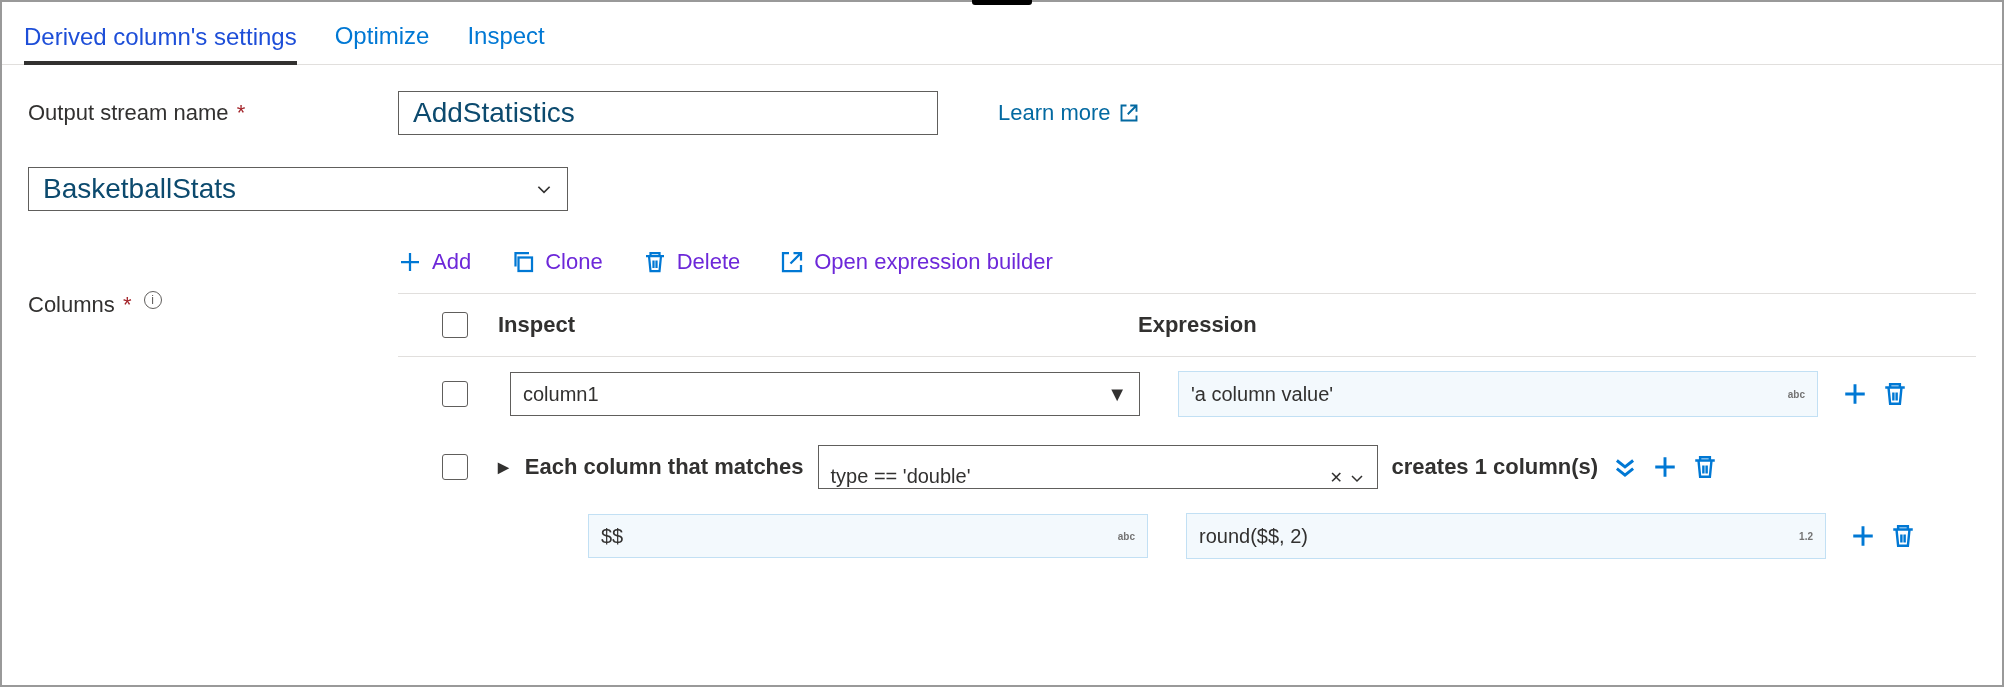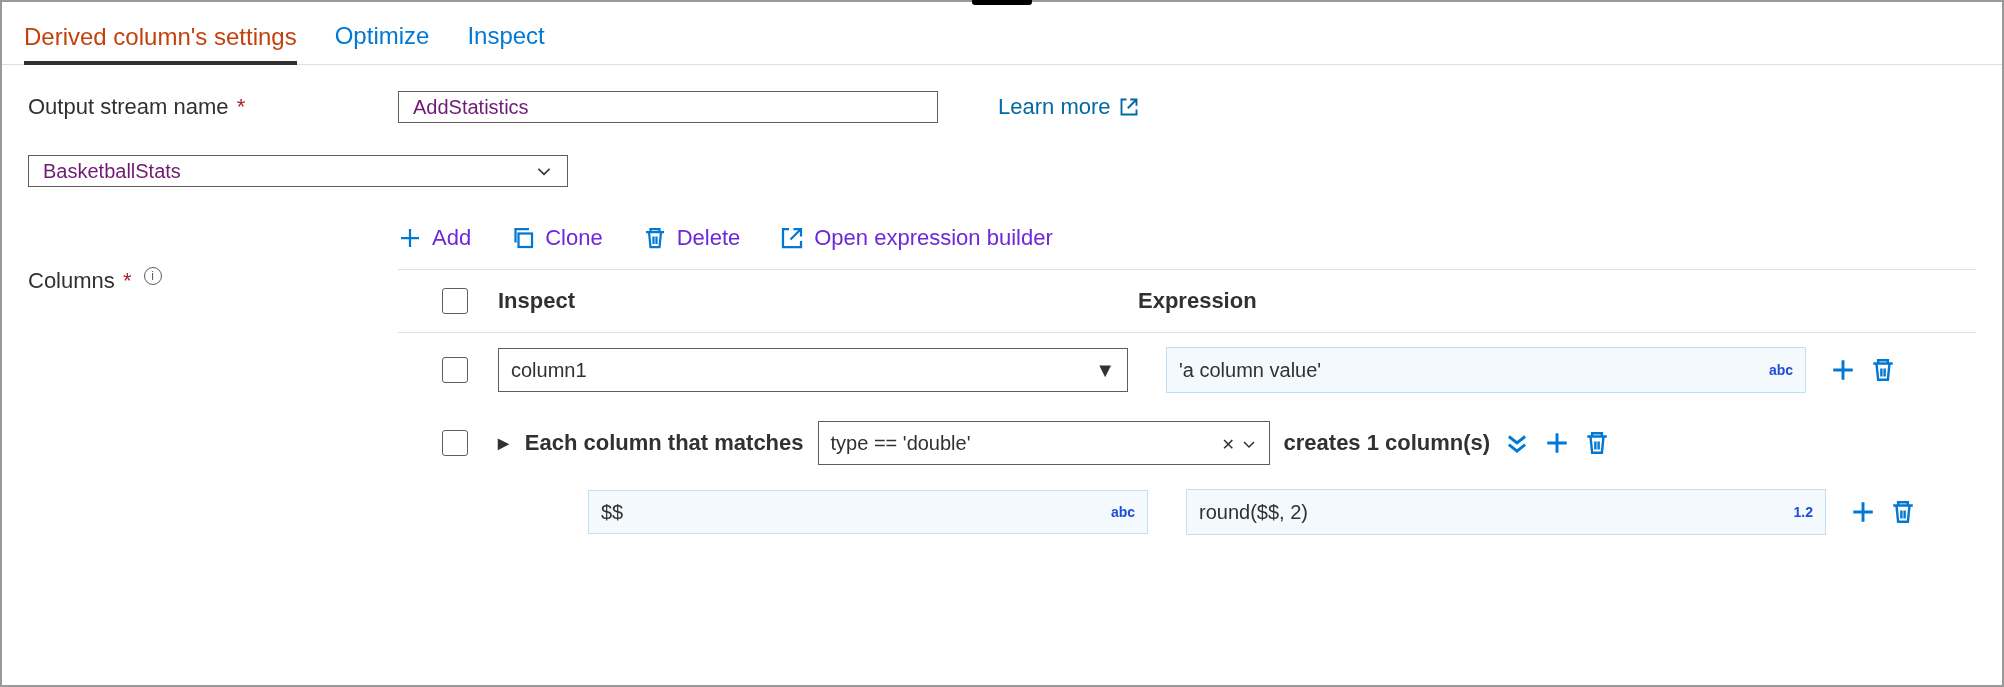--- a/index.html
+++ b/index.html
@@ -32,21 +32,21 @@
   .tab {
     font-size: 24px;
     padding: 8px 0 14px 0;
     cursor: pointer;
     color: #0078d4;
     display: flex;
     align-items: center;
     gap: 10px;
   }
   .tab.active {
-    color: #c2410c;
+    color: #1d4ed8;
     border-bottom: 4px solid #323130;
     margin-bottom: -1px;
     padding-bottom: 10px;
   }
   .status-dot {
     width: 12px; height: 12px;
     background: #107c10;
     border-radius: 50%;
     display: inline-block;
   }
@@ -57,26 +57,26 @@
     align-items: center;
     margin-bottom: 32px;
   }
   .form-label {
     width: 370px;
     font-size: 22px;
     color: #323130;
   }
   .req { color: #a4262c; margin-left: 2px; }
   .text-input, .select-input {
-    height: 32px;
+    height: 44px;
     border: 1px solid #605e5c;
-    font-size: 20px;
+    font-size: 28px;
     padding: 0 14px;
     background: #fff;
-    color: #701a75;
+    color: #0c4a6e;
     font-family: inherit;
   }
   .wide { width: 540px; }
   .select-input {
     display:flex; align-items:center; justify-content:space-between;
   }
   .learn-more {
     margin-left: 60px;
     color: #0369a1;
     font-size: 22px;
@@ -117,47 +117,47 @@
   .hdr-expr { font-size:22px; font-weight:600; }
   
   .data-row {
     display:flex; align-items:center;
     padding: 14px 44px;
   }
   .col-input {
     width: 630px; height:44px;
     border:1px solid #605e5c;
     display:flex; align-items:center; justify-content:space-between;
-    padding:0 12px; margin-left:30px;
+    padding:0 12px; margin-left:42px;
     font-size:20px; color:#323130;
   }
   .expr-input {
     width: 640px; height:46px;
     border:1px solid #c2e0f4;
     background:#f3f9fd;
     display:flex; align-items:center; justify-content:space-between;
     padding:0 12px; margin-left:38px;
     font-size:20px; color:#323130;
   }
-  .type-badge { font-size:14px; color:#1d4ed8; font-weight:600; }
+  .type-badge { font-size:10px; color:#737373; font-weight:600; }
   .row-actions { display:flex; gap:14px; margin-left:24px; }
   .row-actions svg { width:26px; height:26px; color:#0078d4; cursor:pointer; }
   
   .pattern-row {
     display:flex; align-items:center;
     padding: 14px 44px;
     font-size:22px; font-weight:600;
   }
   .pattern-row .chk { margin-right: 30px; }
   .tri { margin-right: 16px; font-size:14px; }
   .match-input {
-    width: 452px; height:44px;
+    width: 560px; height:44px;
     border:1px solid #605e5c;
-    display:flex; align-items:center; justify-content:space-between;
-    padding:16px 12px;
+    display:flex; align-items:flex-end; justify-content:space-between;
+    padding:0 12px;
     font-size:20px; font-weight:400;
     margin: 0 14px;
   }
   .clear-x { font-size:16px; }
   .sub-row {
     display:flex; align-items:center;
     padding: 10px 44px 14px 44px;
   }
   .sub-col-input {
     width: 560px; height:44px;

